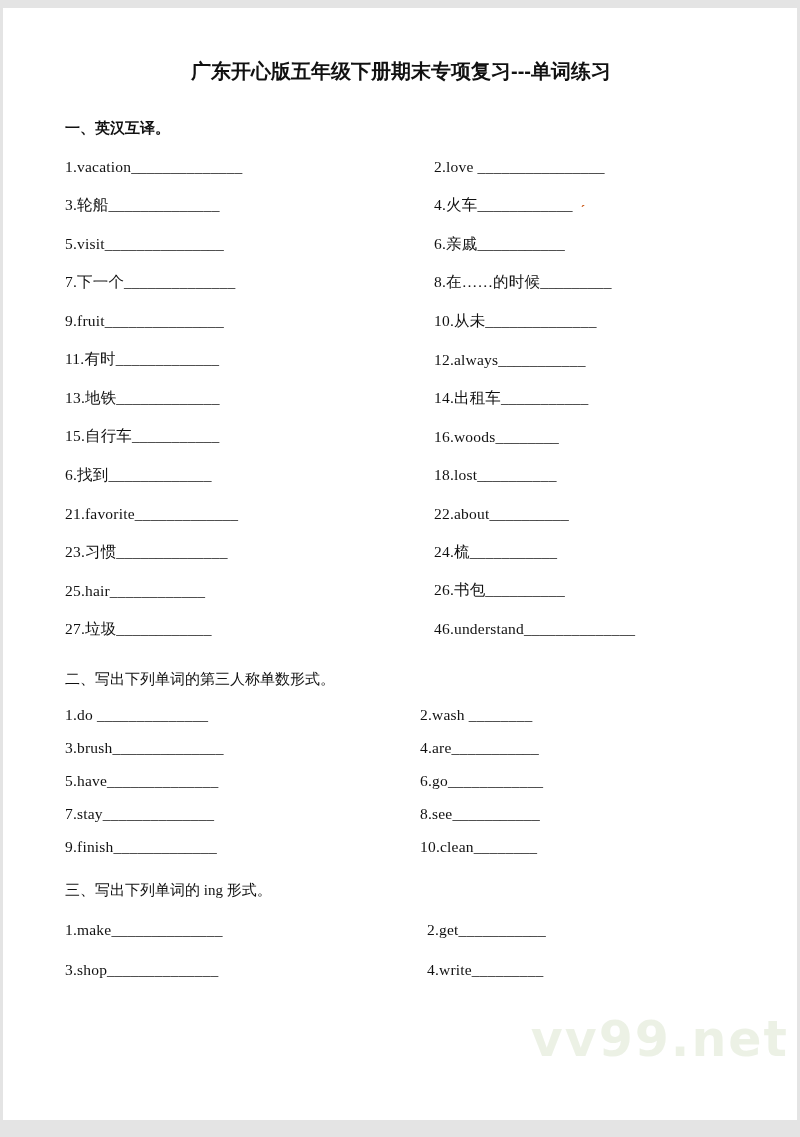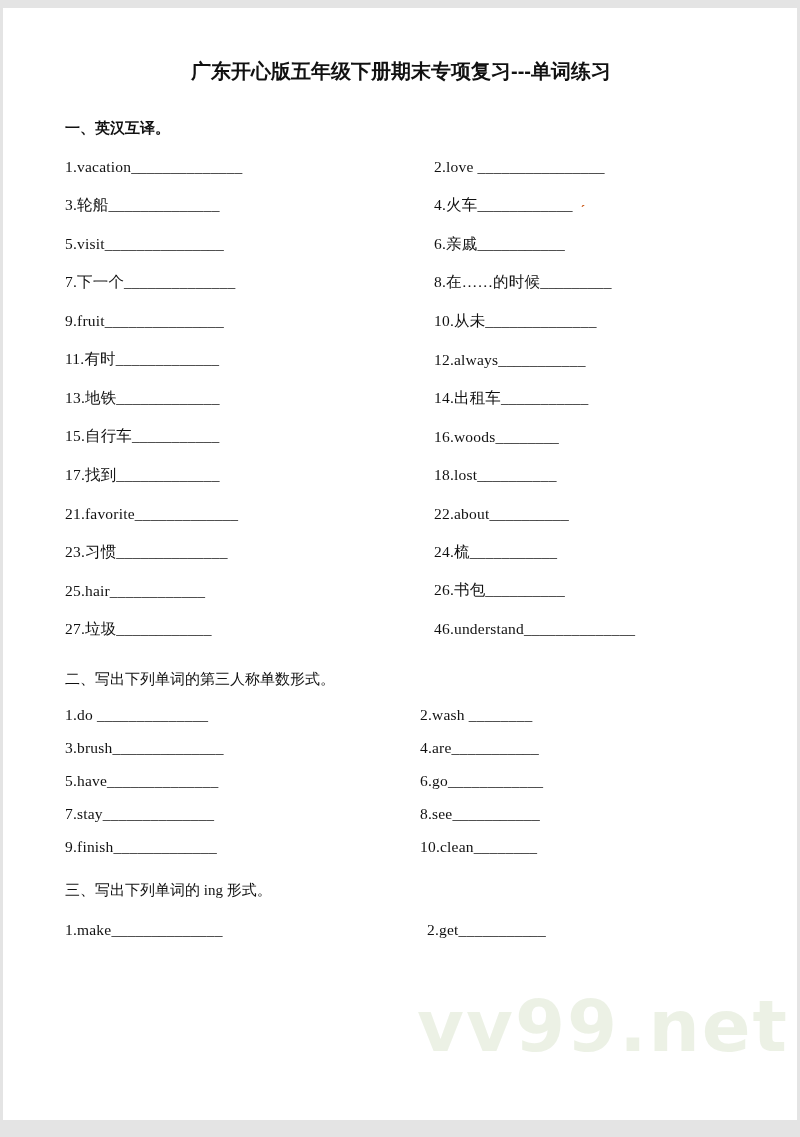--- a/index.html
+++ b/index.html
@@ -54,21 +54,21 @@
     font-size:15.5px;
     letter-spacing:0.2px;
     white-space:nowrap;
   }
   .watermark {
     position:absolute;
     right:8px;
     bottom:52px;
     font-family:"DejaVu Sans","Liberation Sans",sans-serif;
     font-weight:bold;
-    font-size:72px;
+    font-size:49px;
     color:#4d7c0f;
     opacity:0.10;
     letter-spacing:2px;
     pointer-events:none;
   }
   .stray-mark {
     position:absolute;
     left:578px; top:184px;
     color:#c8500a;
     font-size:13px;
@@ -112,21 +112,21 @@
         </div>
         <div class="row">
           <span class="cell">13.地铁_____________</span>
           <span class="cell">14.出租车___________</span>
         </div>
         <div class="row">
           <span class="cell">15.自行车___________</span>
           <span class="cell">16.woods________</span>
         </div>
         <div class="row">
-          <span class="cell">17.找到_____________</span>
+          <span class="cell">6.找到_____________</span>
           <span class="cell">18.lost__________</span>
         </div>
         <div class="row">
           <span class="cell">21.favorite_____________</span>
           <span class="cell">22.about__________</span>
         </div>
         <div class="row">
           <span class="cell">23.习惯______________</span>
           <span class="cell">24.梳___________</span>
         </div>
@@ -167,19 +167,23 @@
       </div>
     </div>
 
     <div class="section s3">
       <div class="heading h3">三、写出下列单词的 ing 形式。</div>
       <div class="rows">
         <div class="row">
           <span class="cell">1.make______________</span>
           <span class="cell">2.get___________</span>
         </div>
+        <div class="row">
+          <span class="cell">3.shop______________</span>
+          <span class="cell">4.write_________</span>
+        </div>
       </div>
     </div>
 
     <span class="stray-mark">ˏ</span>
     <div class="watermark">vv99.net</div>
   </div>
 </div>
 
 </body></html>

